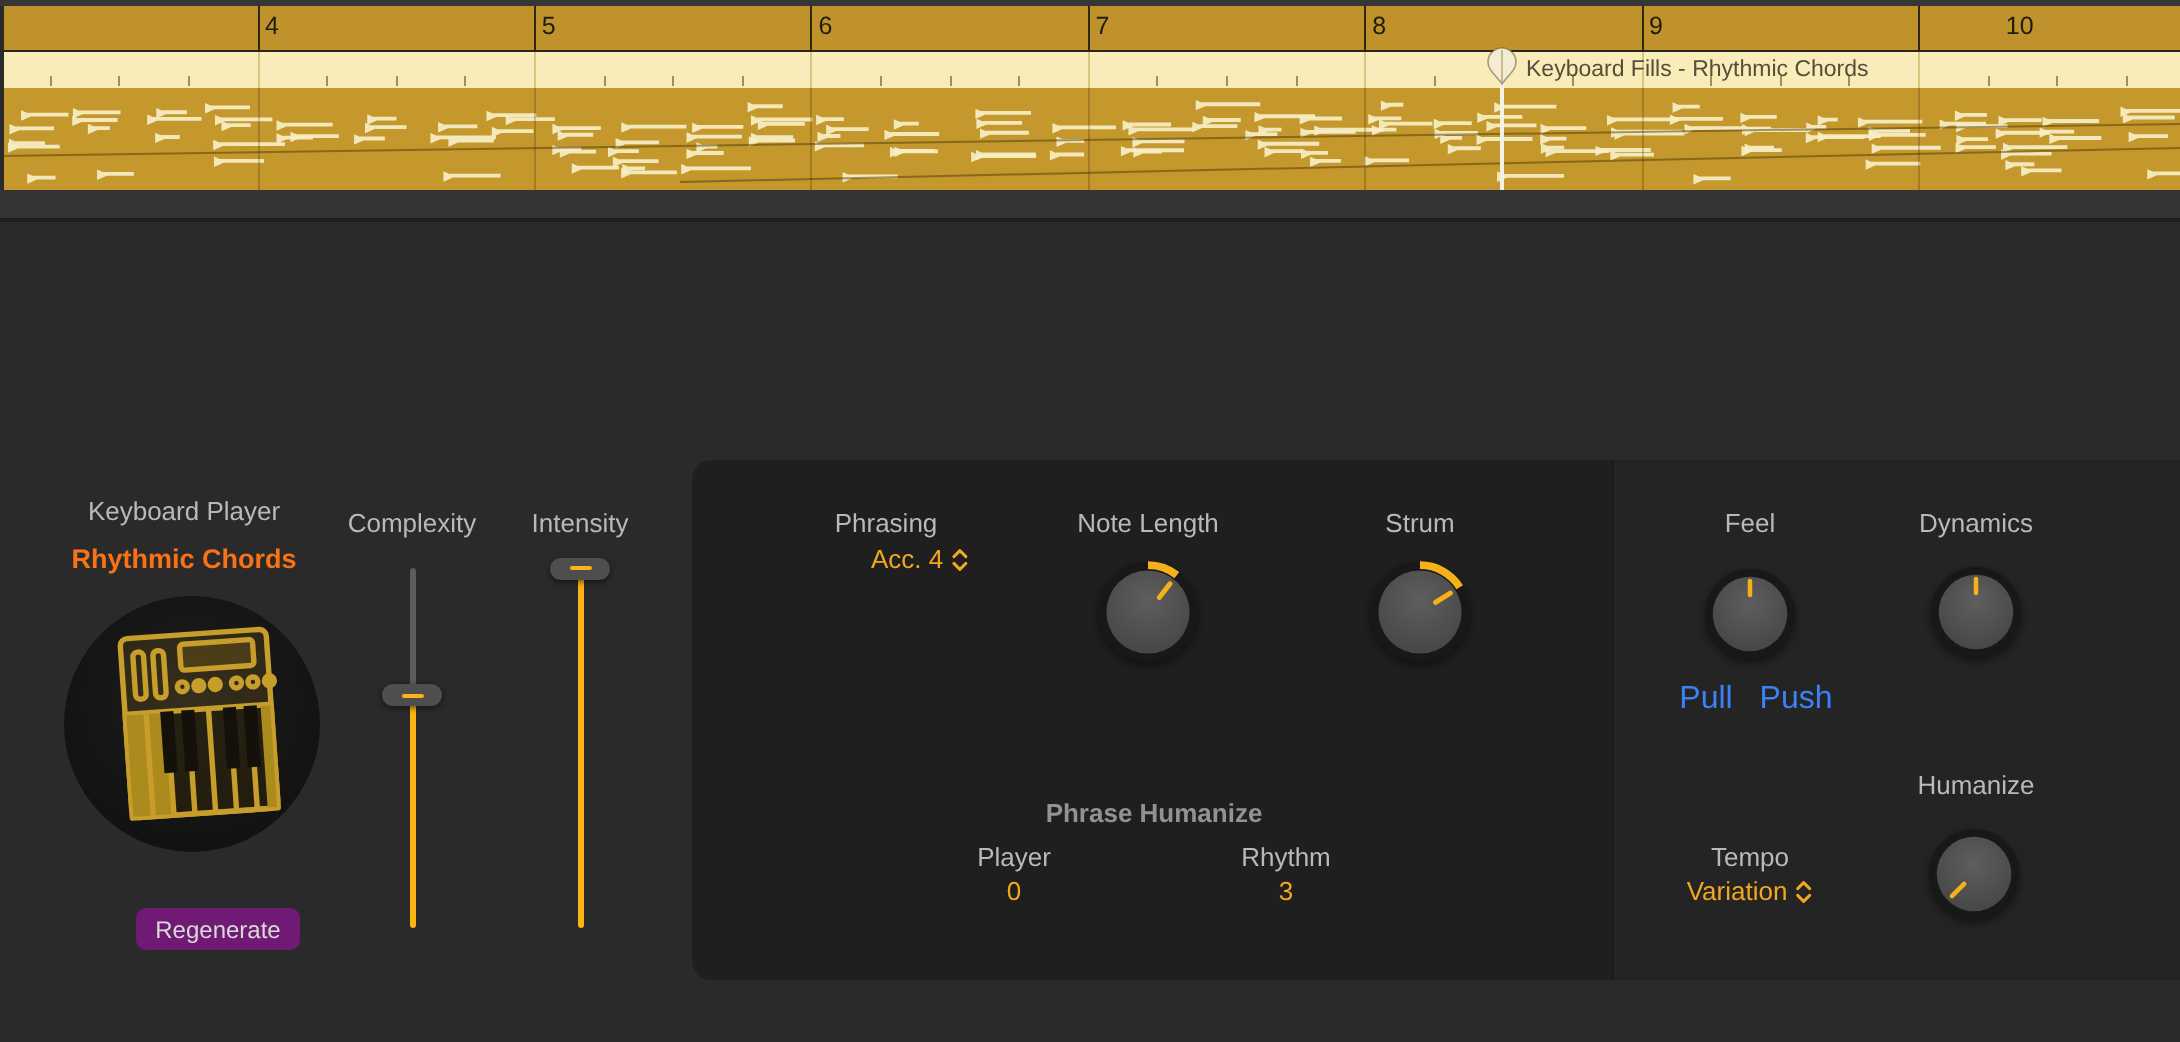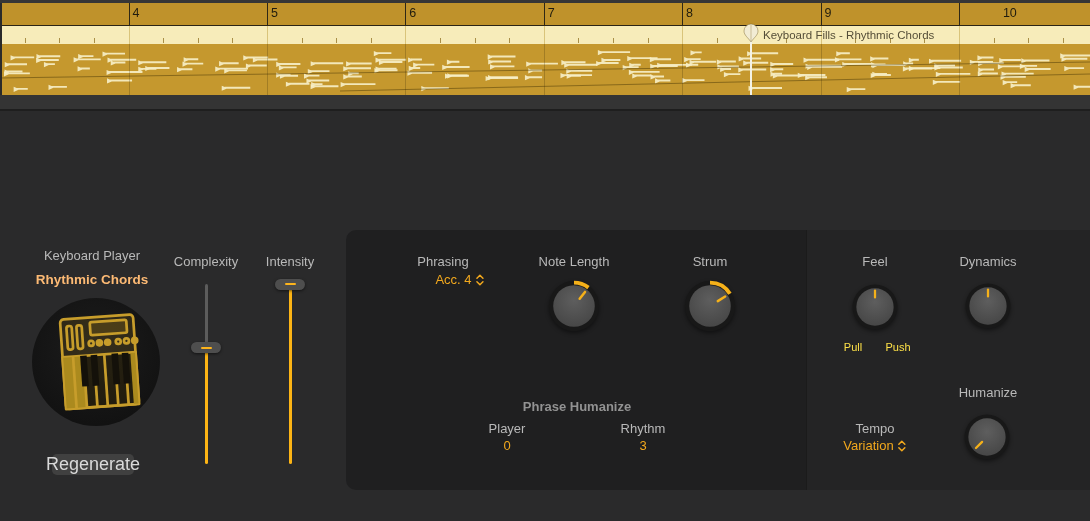--- a/index.html
+++ b/index.html
@@ -17,27 +17,27 @@
   .beat-tick{position:absolute;bottom:1px;width:1px;height:5px;background:#a98f47;}
   #region{left:0;top:44px;width:1090px;height:51px;background:#c5982e;}
   .bar-line-region{position:absolute;top:0;width:1px;height:51px;background:rgba(40,30,5,0.22);}
   #region-label{position:absolute;left:763px;top:29px;font-size:11.5px;color:#554e38;white-space:nowrap;}
   #playhead-line{left:750px;top:26px;width:1.5px;height:69px;background:#f4f2e6;z-index:5;}
   #playhead-balloon{left:743px;top:23px;z-index:6;}
   #below-strip{left:0;top:95px;width:1090px;height:14px;background:#343434;border-bottom:2px solid #1e1e1e;}
   #lane-left-edge{left:0;top:3px;width:2px;height:92px;background:#2a2a2a;}
   
   .lbl{position:absolute;transform:translateX(-50%);font-size:13px;color:#b9b9b9;white-space:nowrap;}
-  .lbl-dim{color:#fde047;font-size:11px;}
-  .yellowtxt{color:#fdba74;}
+  .lbl-dim{color:#3b82f6;font-size:16px;}
+  .yellowtxt{color:#f97316;}
   #style-name{font-size:13.5px;font-weight:bold;}
   #avatar{left:32px;top:298px;width:128px;height:128px;border-radius:50%;
           background:radial-gradient(circle at 50% 40%,#1d1d1d 0%,#121212 75%);}
-  #regen-btn{left:52px;top:454px;width:82px;height:21px;background:#404040;border-radius:5px;
-             color:#d9d9d9;font-size:18px;display:flex;align-items:center;justify-content:center;cursor:default;}
+  #regen-btn{left:68px;top:454px;width:82px;height:21px;background:#701a75;border-radius:5px;
+             color:#d9d9d9;font-size:12px;display:flex;align-items:center;justify-content:center;cursor:default;}
   
   .vslider{position:absolute;width:30px;height:192px;}
   .track-gray,.track-yellow{position:absolute;left:13.5px;width:3px;border-radius:1.5px;}
   .track-gray{background:#5c5c5c;}
   .track-yellow{background:#fcb415;}
   .sthumb{position:absolute;left:0;width:30px;height:11px;background:#4e4e4e;border-radius:5.5px;
           box-shadow:0 1px 3px rgba(0,0,0,0.55);display:flex;align-items:center;justify-content:center;}
   .sthumb-dash{width:11px;height:2.5px;border-radius:1.5px;background:#fdb41c;}
   
   #tabbar{left:591px;top:199px;height:24px;background:#232323;border-radius:6px;

